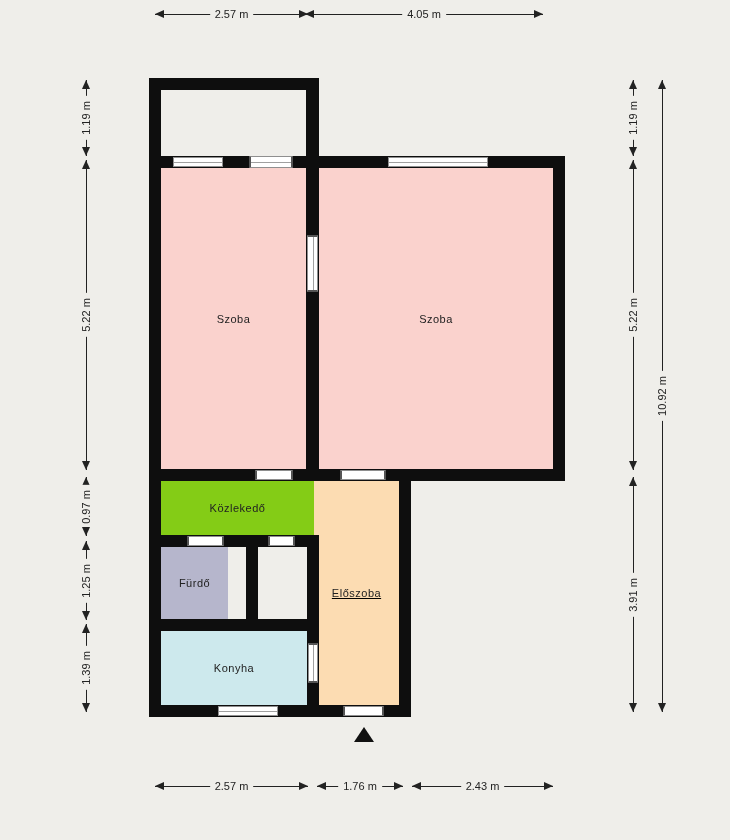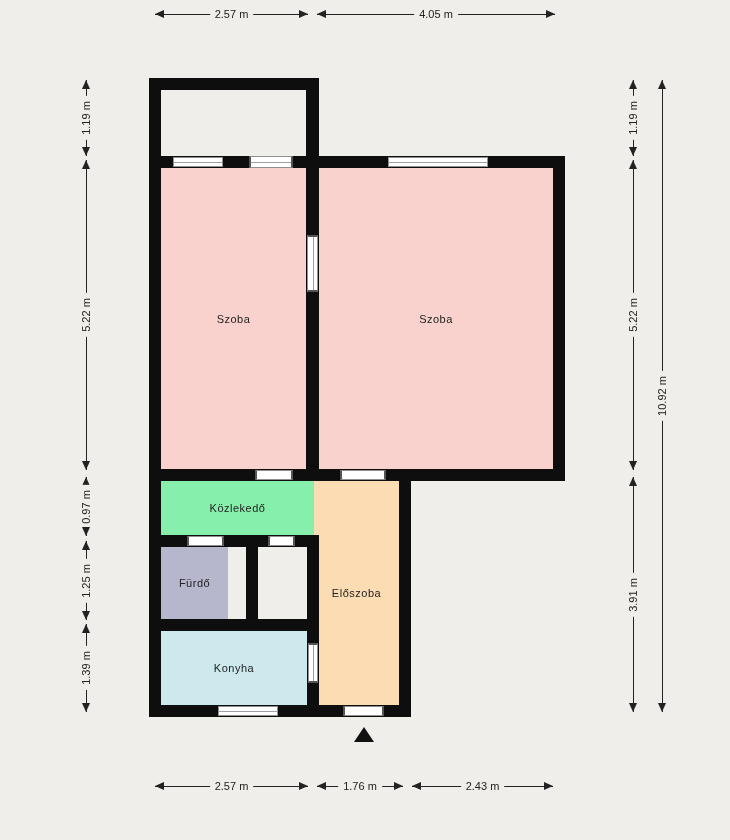--- a/index.html
+++ b/index.html
@@ -44,24 +44,24 @@
 <body>
 
 <div class="canvas" style="background: rgb(239, 238, 234);">
 
   <div class="room" style="left: 161px; top: 168px; width: 145px; height: 301px; background: rgb(250, 210, 205);">
     <span class="rlabel">Szoba</span>
   </div>
   <div class="room" style="left: 319px; top: 168px; width: 234px; height: 301px; background: rgb(250, 210, 205);">
     <span class="rlabel">Szoba</span>
   </div>
-  <div class="room" style="left: 161px; top: 481px; width: 153px; height: 54px; background: #86efac;">
+  <div class="room" style="left: 161px; top: 481px; width: 153px; height: 54px; background: #84cc16;">
     <span class="rlabel">Közlekedő</span>
   </div>
-  <div class="room" style="left: 314px; top: 481px; width: 85px; height: 224px; background: rgb(252, 220, 178);">
+  <div class="room" style="left: 314px; top: 481px; width: 85px; height: 224px; background: rgb(252, 220, 178); text-decoration: underline;">
     <span class="rlabel">Előszoba</span>
   </div>
   <div class="room" style="left: 161px; top: 547px; width: 67px; height: 72px; background: rgb(182, 182, 204);">
     <span class="rlabel">Fürdő</span>
   </div>
   <div class="room" style="left: 161px; top: 631px; width: 146px; height: 74px; background: rgb(205, 233, 237); justify-content: center;">
     <span class="rlabel">Konyha</span>
   </div>
 
   <div class="wall" style="left: 149px; top: 78px; width: 170px; height: 12px; background: rgb(14, 14, 14);"></div>
@@ -89,21 +89,21 @@
   <div class="open door-h" style="left:268px;top:536px;width:27px;height:10px"></div>
   <div class="open door-v line-v" style="left:308px;top:643px;width:10px;height:40px"></div>
   <div class="open line-h" style="left:218px;top:706px;width:60px;height:10px"></div>
   <div class="open door-h" style="left:343px;top:706px;width:41px;height:10px"></div>
 
   <div class="tri" style="left:354px;top:727px"></div>
 
   <div class="hdim" style="left:155px;top:7px;width:153px">
     <span class="lbl">2.57 m</span>
   </div>
-  <div class="hdim" style="left:317px;top:7px;width:238px">
+  <div class="hdim" style="left:305px;top:7px;width:238px">
     <span class="lbl">4.05 m</span>
   </div>
 
   <div class="hdim" style="left:155px;top:779px;width:153px">
     <span class="lbl">2.57 m</span>
   </div>
   <div class="hdim" style="left:317px;top:779px;width:86px">
     <span class="lbl">1.76 m</span>
   </div>
   <div class="hdim" style="left:412px;top:779px;width:141px">

